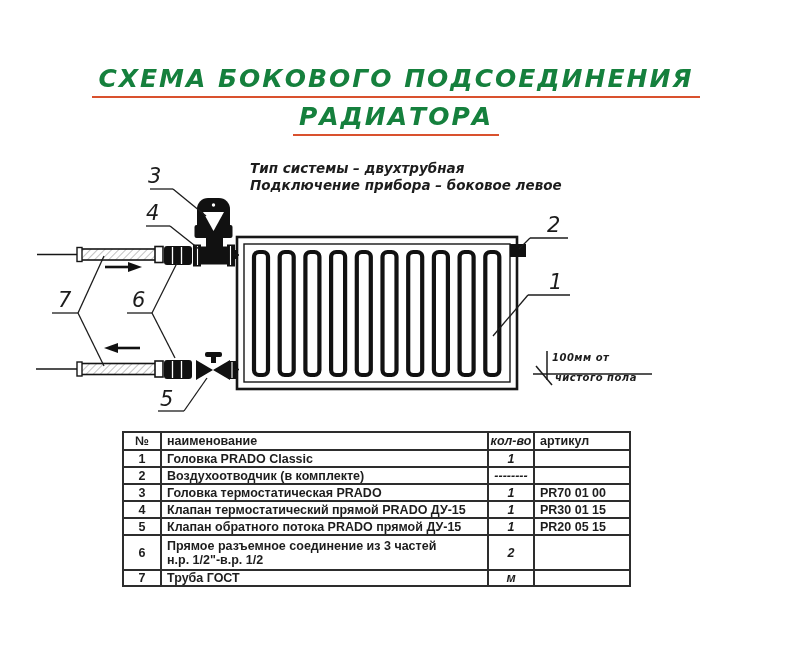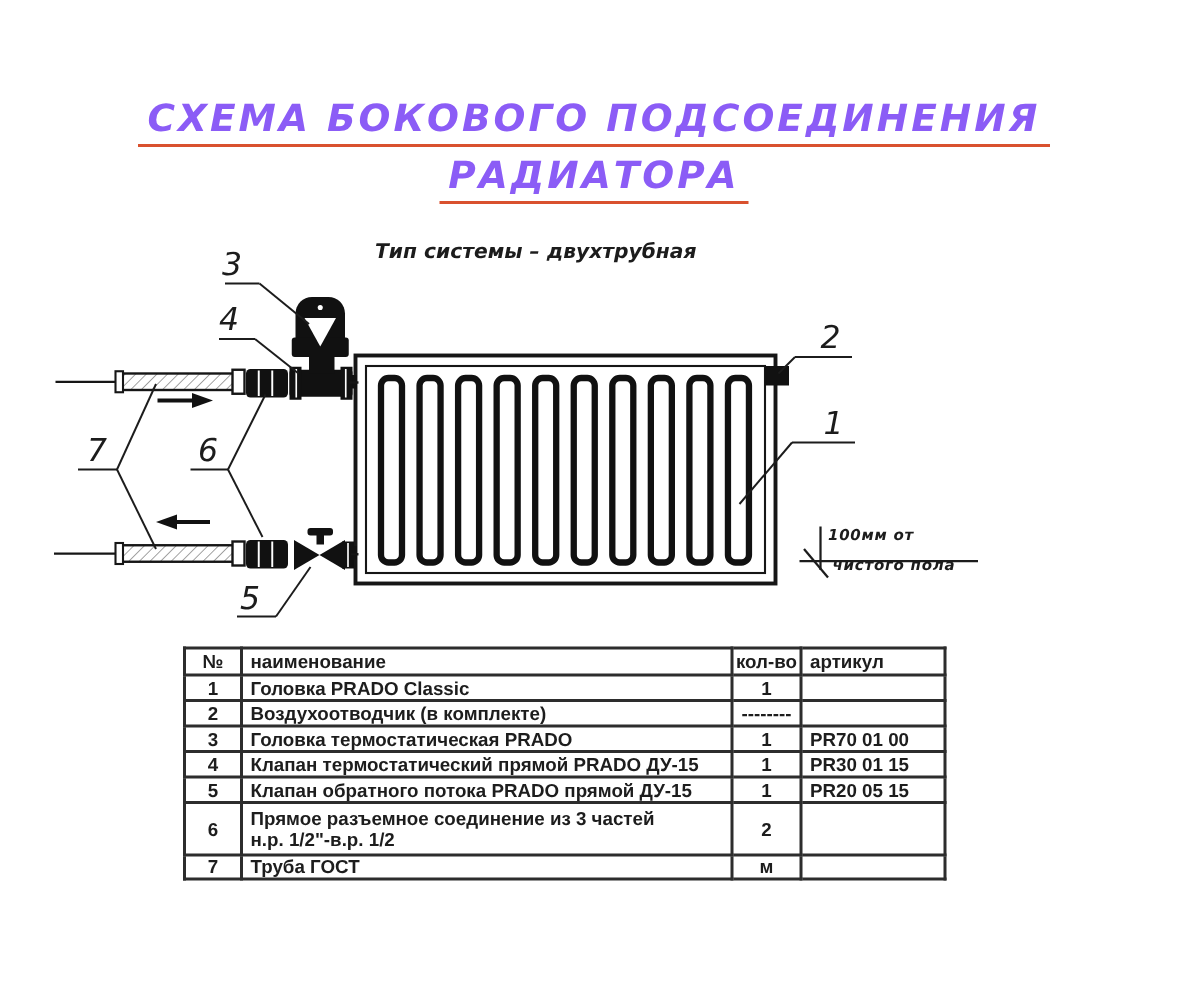--- a/index.html
+++ b/index.html
@@ -4,41 +4,41 @@
 <style>
   html,body{margin:0;padding:0;background:#ffffff;}
   .canvas{
     position:relative;width:792px;height:670px;background:#ffffff;overflow:hidden;
     font-family:"DejaVu Sans","Liberation Sans",sans-serif;
   }
   .abs{position:absolute;}
   
   .title-wrap{left:0;top:64px;width:792px;text-align:center;}
   .title-line{
-    display:inline-block;color:#8b5cf6;font-size:25px;font-weight:bold;font-style:italic;
+    display:inline-block;color:#15803d;font-size:25px;font-weight:bold;font-style:italic;
     letter-spacing:2px;padding:0 6px 3px 6px;border-bottom:2.5px solid #d9512e;white-space:nowrap;
   }
   .title-line2{margin-top:4px;letter-spacing:2px;}
   
   .notes{left:250px;top:160px;color:#1c1c1c;font-size:13.5px;font-weight:bold;font-style:italic;
          line-height:16.5px;white-space:nowrap;}
   
   .callout{color:#1c1c1c;font-size:21px;font-style:italic;font-weight:500;line-height:19px;}
   
   .dim-text{color:#1c1c1c;font-size:10px;font-weight:bold;font-style:italic;white-space:nowrap;
             letter-spacing:0.5px;}
   
   .parts{left:122px;top:431px;}
   table{border-collapse:collapse;table-layout:fixed;width:507px;
         font-family:"Liberation Sans","DejaVu Sans",sans-serif;}
   td,th{border:2px solid #2d2d2d;font-size:12.5px;font-weight:bold;color:#1d1d1d;
         padding:0 11px 0 5px;text-align:left;vertical-align:middle;white-space:nowrap;overflow:hidden;}
   th{font-weight:bold;}
   .c-num{text-align:center;padding:0;}
-  .c-qty{text-align:center;padding:0;}
+  .c-qty{text-align:center;padding:0;font-style:italic;}
   tr{height:17px;}
   tr.hdr{height:18px;}
   tr.r6{height:35px;}
   tr.r7{height:16px;}
   .name2{font-weight:bold;}
 </style>
 </head>
 <body>
 
 <div class="canvas">
@@ -167,20 +167,21 @@
     </g>
   </svg>
 
   <div class="abs title-wrap">
     <div><span class="title-line">СХЕМА БОКОВОГО ПОДСОЕДИНЕНИЯ</span></div>
     <div><span class="title-line title-line2">РАДИАТОРА</span></div>
   </div>
 
   <div class="abs notes">
     <div>Тип системы – двухтрубная</div>
+    <div>Подключение прибора – боковое левое</div>
   </div>
 
   <div class="abs callout" style="left:148px;top:167px;">3</div>
   <div class="abs callout" style="left:146px;top:204px;">4</div>
   <div class="abs callout" style="left:58px;top:291px;">7</div>
   <div class="abs callout" style="left:132px;top:291px;">6</div>
   <div class="abs callout" style="left:160px;top:390px;">5</div>
   <div class="abs callout" style="left:547px;top:216px;">2</div>
   <div class="abs callout" style="left:549px;top:273px;">1</div>
 

